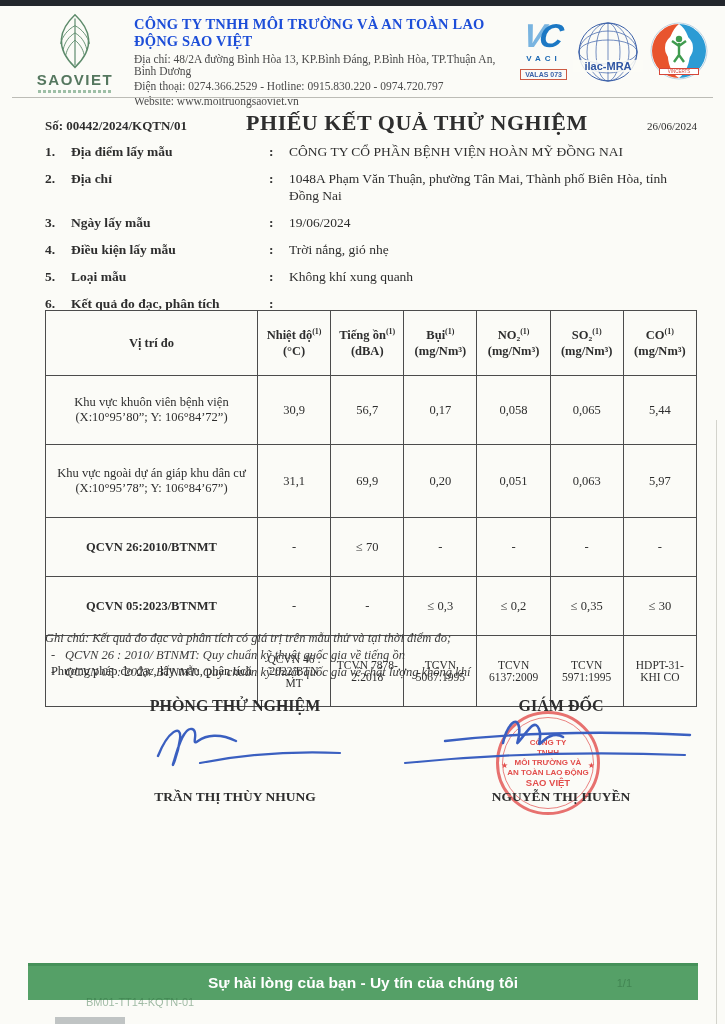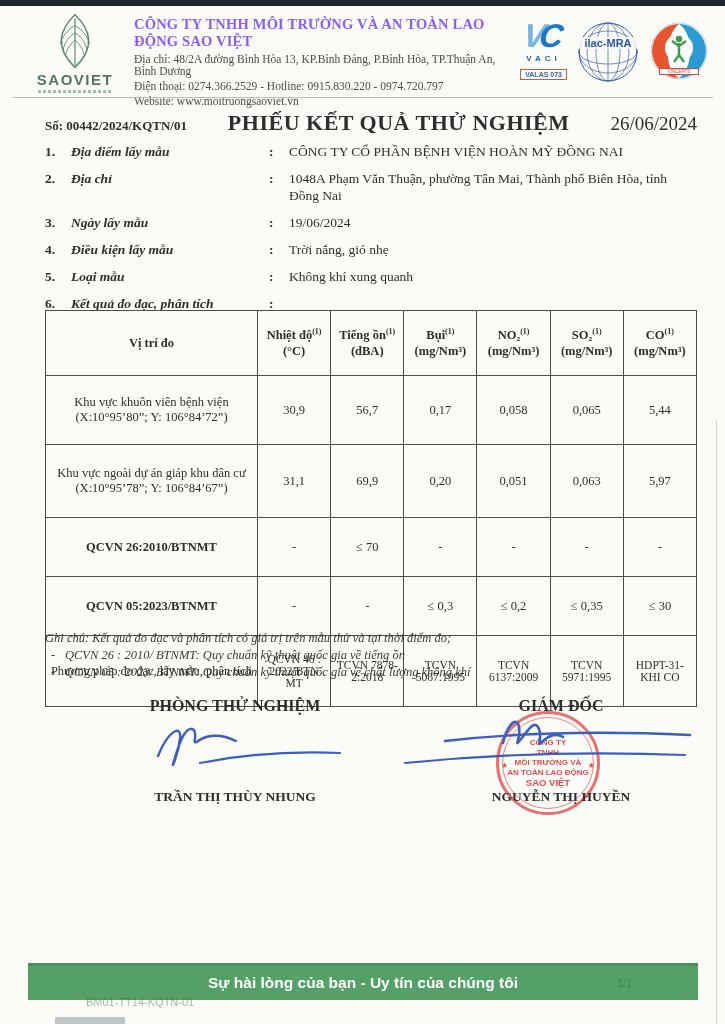--- a/index.html
+++ b/index.html
@@ -10,52 +10,52 @@
   .scan-smudge{position:absolute;left:55px;bottom:0;width:70px;height:7px;background:#8f979b;opacity:.55;}
 
   
   .header{position:absolute;top:13px;left:30px;right:16px;display:flex;gap:14px;}
   .logo-block{width:90px;text-align:center;}
   .logo-leaf{display:block;margin:0 auto;}
   .logo-text{font-family:"Liberation Sans",sans-serif;font-weight:bold;font-size:15px;
              letter-spacing:1.5px;color:#55775f;}
   .logo-tagline{height:3px;margin:2px 8px 0 8px;background:repeating-linear-gradient(90deg,#9dbfa6 0 3px,transparent 3px 5px);}
   .company{flex:1;padding-top:3px;min-width:0;}
-  .company-name{font-size:14.5px;font-weight:bold;color:#8b5cf6;letter-spacing:.2px;}
+  .company-name{font-size:14.5px;font-weight:bold;color:#1d4ed8;letter-spacing:.2px;}
   .company-line{font-size:11.5px;color:#4a4a4a;margin-top:3px;}
   .badges{display:flex;gap:10px;align-items:flex-start;padding-top:8px;}
   .badge{text-align:center;}
   .vc-mark{font-family:"Liberation Sans",sans-serif;font-style:italic;font-weight:bold;
            font-size:33px;line-height:30px;transform:skewX(-8deg);}
   .vc-v{color:#79b4e0;}
   .vc-c{color:#1c78c4;margin-left:-6px;}
   .vc-label{font-family:"Liberation Sans",sans-serif;font-size:8px;letter-spacing:4px;
             color:#1a67b2;margin-top:3px;font-weight:bold;}
   .vc-box{display:inline-block;font-family:"Liberation Sans",sans-serif;font-size:7px;
           color:#3a62a8;border:1px solid #cc5a43;padding:1px 4px;margin-top:2px;font-weight:bold;}
   .ilac-circle{position:relative;width:62px;height:62px;}
-  .ilac-text{position:absolute;left:-4px;right:-4px;top:16px;background:rgba(251,251,247,.85);
+  .ilac-text{position:absolute;left:-4px;right:-4px;top:39px;background:rgba(251,251,247,.85);
              font-family:"Liberation Sans",sans-serif;font-weight:bold;font-size:11px;color:#2f55a2;}
   .vin-circle{position:relative;width:60px;height:60px;}
   .vin-box{position:absolute;left:10px;right:10px;bottom:6px;border:1px solid #d6473a;
            font-family:"Liberation Sans",sans-serif;font-size:4.5px;color:#d6473a;background:#fff;}
 
   .divider{position:absolute;top:97px;left:12px;right:12px;height:1px;background:#bcbcb6;}
 
   
   .titlerow{position:absolute;top:110px;left:45px;right:28px;display:flex;align-items:baseline;}
   .doc-number{font-size:13px;font-weight:bold;white-space:nowrap;}
   .doc-title{flex:1;text-align:center;font-size:22px;font-weight:bold;letter-spacing:.5px;white-space:nowrap;}
-  .doc-date{font-size:19px;white-space:nowrap;}
+  .doc-date{font-size:11px;white-space:nowrap;}
 
   
   .info{position:absolute;top:143px;left:45px;right:28px;}
   .info-row{display:flex;align-items:flex-start;margin-bottom:10px;font-size:13.5px;line-height:17px;}
   .info-num{width:26px;font-weight:bold;flex:none;}
-  .info-label{width:198px;font-weight:bold;flex:none;font-style:italic;}
+  .info-label{width:198px;font-weight:bold;flex:none;}
   .info-colon{width:20px;font-weight:bold;flex:none;}
   .info-value{flex:1;}
 
   
   table.results{position:absolute;top:310px;left:45px;width:652px;border-collapse:collapse;
                 font-size:12.5px;table-layout:fixed;}
   .results th,.results td{border:1px solid #4c4c4c;padding:9px 3px;text-align:center;
                           vertical-align:middle;overflow-wrap:break-word;}
   .results th{font-weight:bold;height:46px;}
   .results .col-loc{width:205px;}

